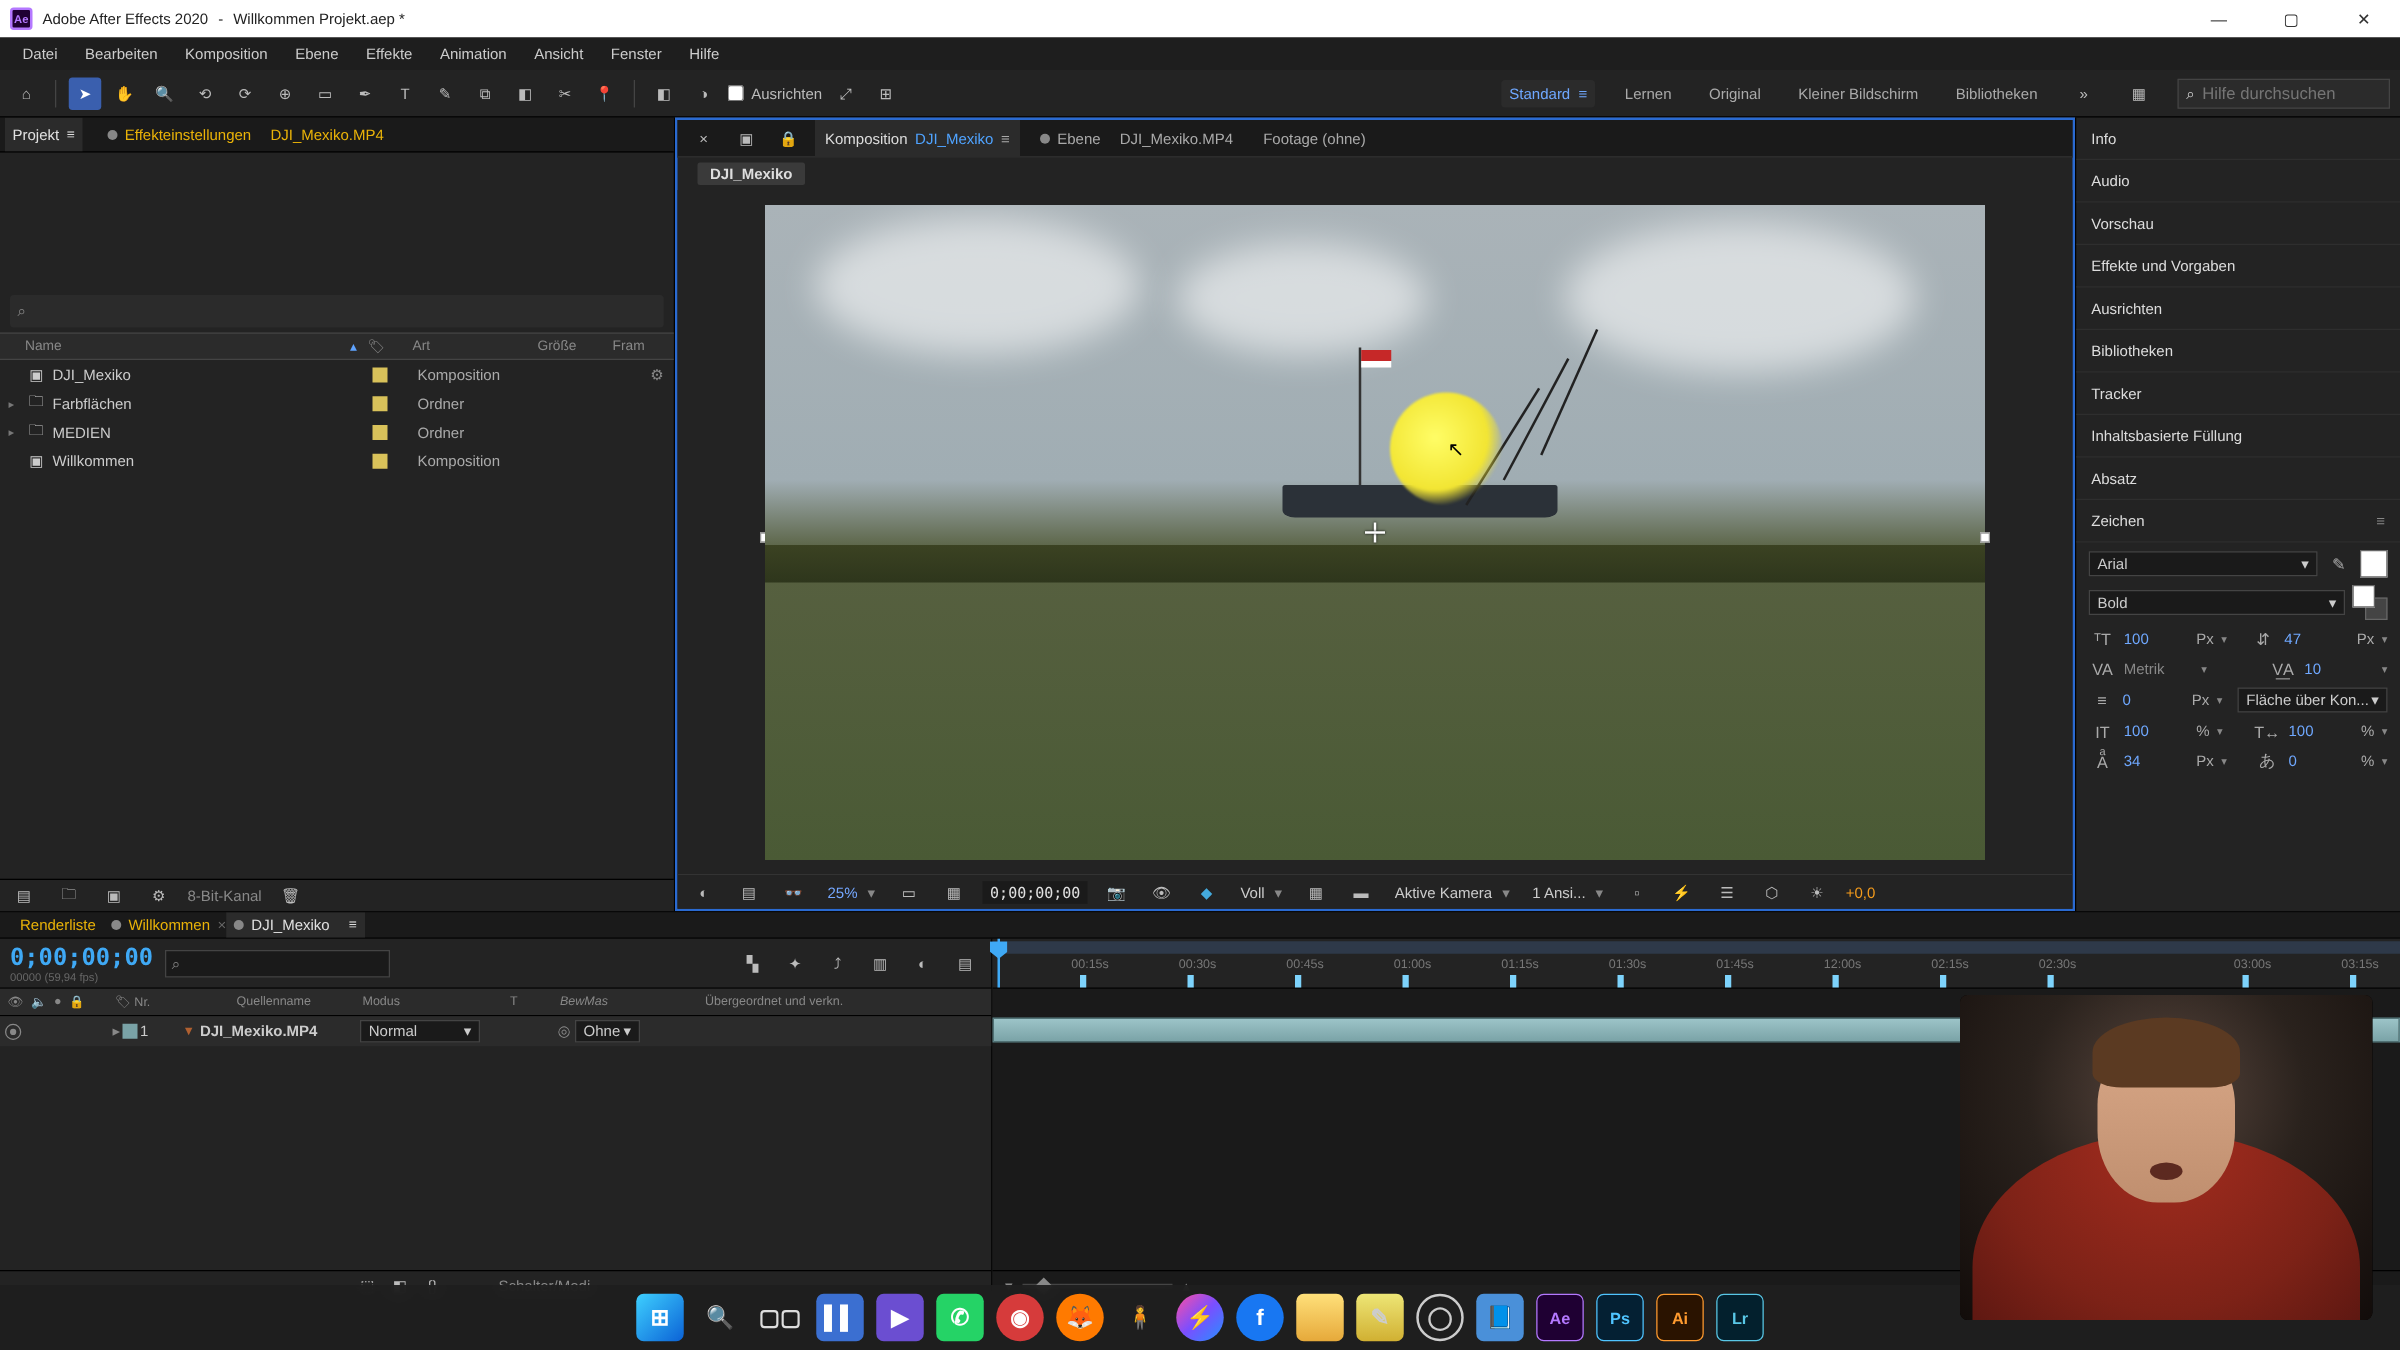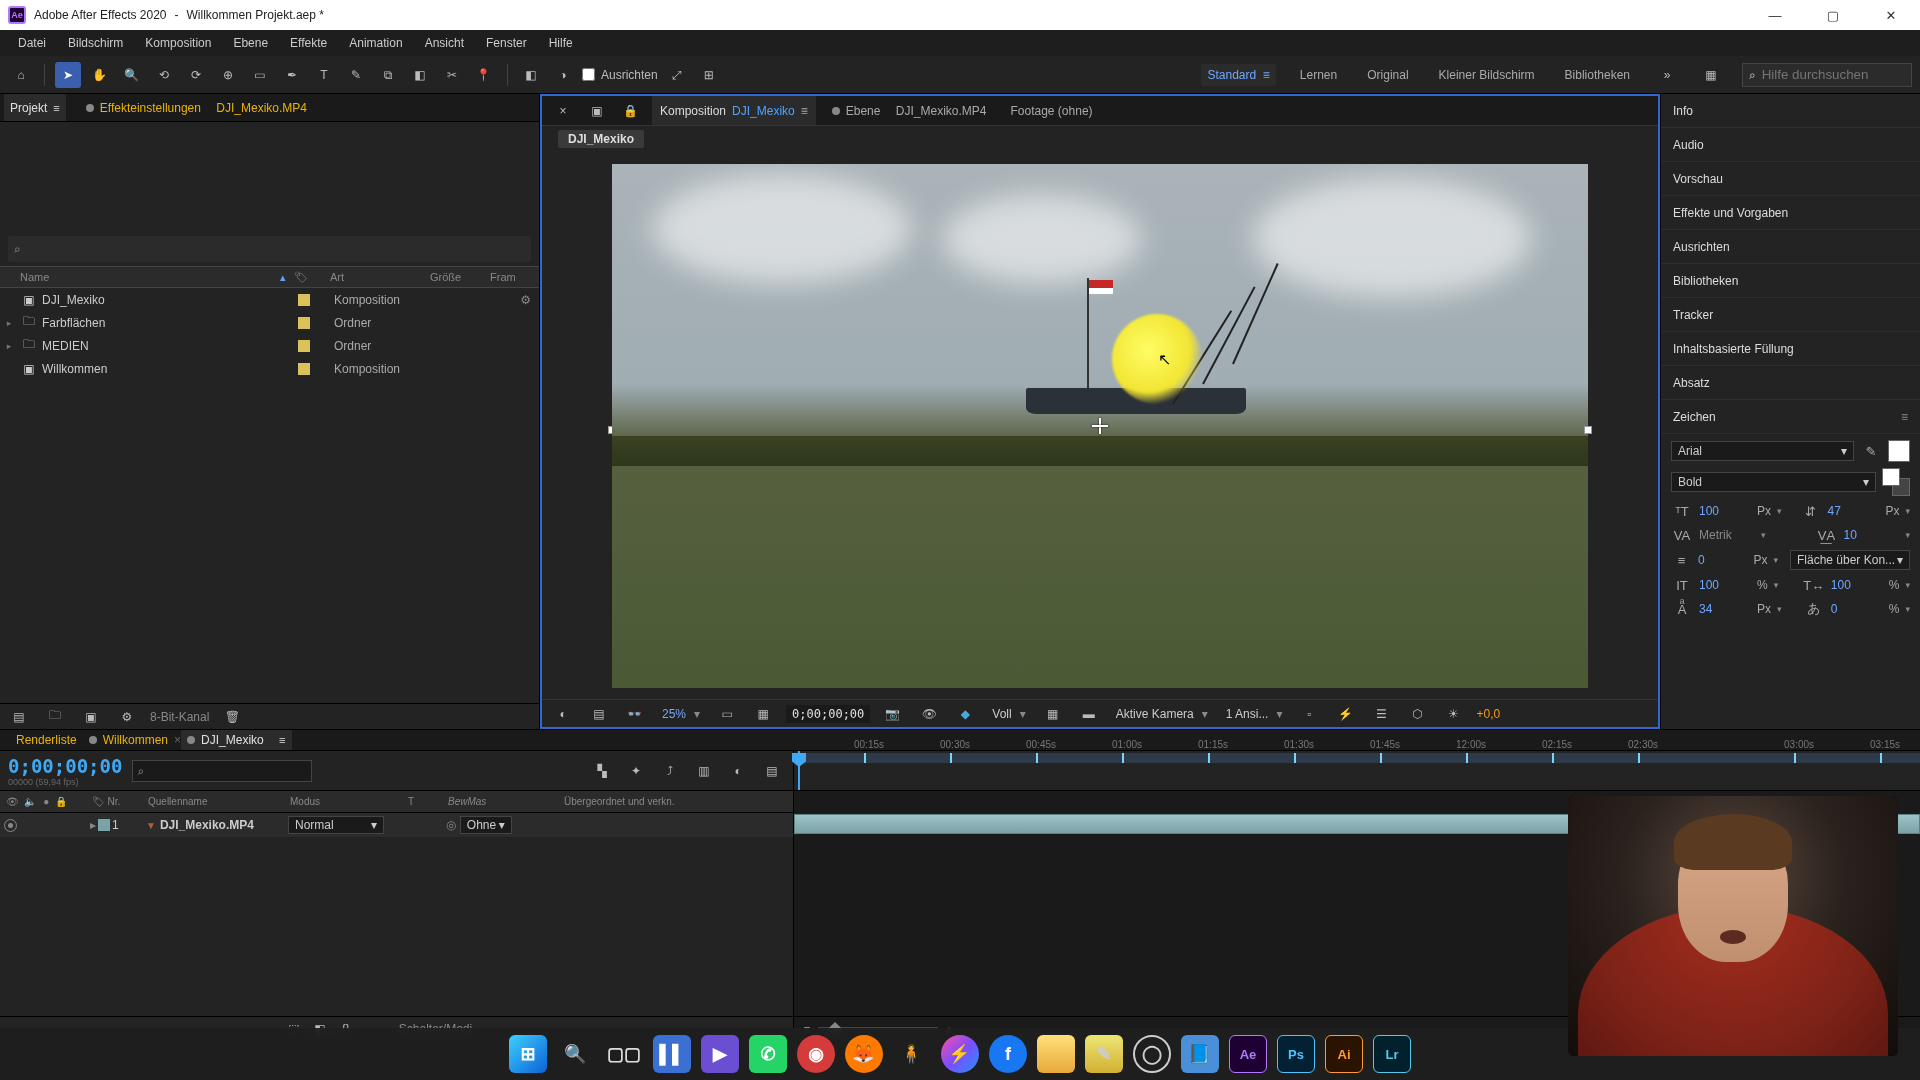--- a/index.html
+++ b/index.html
@@ -107,21 +107,21 @@
 .tl-tabs { height: 21px; display: flex; align-items: center; background: #1a1a1a; padding-left: 10px; gap: 0; border-bottom: 1px solid #000; }
 .tl-body { flex: 1; display: flex; }
 .tl-left { width: 794px; background: #232323; display: flex; flex-direction: column; border-right: 1px solid #000; }
 .tl-left-top { height: 40px; display: flex; align-items: center; padding: 0 8px; gap: 10px; border-bottom: 1px solid #000; }
 .cti-time { color: #3fa9f5; font-family: Consolas, monospace; font-size: 19px; font-weight: bold; }
 .tl-search { width: 180px; height: 22px; background: #1a1a1a; border: 1px solid #444; display: flex; align-items: center; padding: 0 4px; color: #888; }
 .tl-btns { margin-left: auto; display: flex; gap: 8px; color: #aaa; }
 .tl-cols { height: 22px; display: flex; align-items: center; background: #2b2b2b; color: #888; font-size: 10px; padding-left: 2px; border-bottom: 1px solid #000; }
 .tl-cols .c0{width:90px; display:flex; gap:6px; padding-left:4px}
 .tl-cols .c1{width:56px;}
-.tl-cols .c2{width:142px;}
+.tl-cols .c2{width:142px;text-align:center;}
 .tl-cols .c3{width:118px;}
 .tl-cols .c4{width:40px;}
 .tl-cols .c5{width:116px;font-style:italic;}
 .tl-cols .c6{flex:1;}
 .tl-row { height: 24px; display: flex; align-items: center; background: #2b2b2b; }
 .tl-row .c0{width:90px; display:flex; gap:6px; padding-left:4px; align-items:center;}
 .eye { width:13px;height:13px;border:1px solid #888;border-radius:50%; position:relative;}
 .eye::after{content:"";position:absolute;top:3px;left:3px;width:5px;height:5px;background:#888;border-radius:50%;}
 .tl-row .c1{width:56px; display:flex; gap:2px; align-items:center;}
 .tl-row .c2{width:142px; display:flex; align-items:center; gap:4px;}
@@ -129,21 +129,21 @@
 .tl-row .c3{width:118px;}
 .mode-dd { background:#1a1a1a; border:1px solid #444; padding:1px 6px; width:96px; display:flex; justify-content:space-between;}
 .tl-row .c4{width:40px;}
 .tl-row .c5{width:100px;}
 .tl-row .c6{flex:1;}
 .tl-left-foot { margin-top:auto; height: 24px; display: flex; align-items: center; justify-content: center; color:#888; border-top:1px solid #000;}
 
 .tl-right { flex: 1; background: #1a1a1a; display: flex; flex-direction: column; position: relative; }
 .ruler { height: 40px; border-bottom: 1px solid #000; position: relative; background: #232323; }
 .work-area { position:absolute; top:2px; left:0; right:0; height:10px; background:#3a5070; opacity:.5;}
-.tick { position: absolute; top: 2px; height: 10px; border-left: 2px solid #7dd3fc; }
+.tick { position: absolute; top: 29px; height: 10px; border-left: 5px solid #7dd3fc; }
 .tick span { position: absolute; top: -14px; left: -12px; color: #777; font-size: 10px; width: 40px; }
 .cti { position: absolute; top: 0; bottom: 0; width: 2px; background: #3fa9f5; }
 .cti::before { content: ""; position: absolute; top: 2px; left: -6px; width: 14px; height: 14px; background: #3fa9f5; clip-path: polygon(0 0,100% 0,100% 60%,50% 100%,0 60%); }
 .tracks { flex: 1; position: relative; }
 .layer-bar { position: absolute; top: 23px; left: 0; right: 0; height: 20px; background: linear-gradient(#9cc4c8,#7aa3a7); border: 1px solid #5b8286; }
 .zoom-slider { height: 24px; border-top:1px solid #000; display:flex; align-items:center; padding:0 10px; gap:8px; color:#888;}
 .zs-track { flex: 0 0 120px; height: 4px; background: #444; position: relative; }
 .zs-track .thumb { position:absolute; left:12px; top:-3px; width:10px; height:10px; background:#888; transform:rotate(45deg);}
 
 
@@ -183,21 +183,21 @@
   </div>
   <div class="right">
     <div class="win-btn">—</div>
     <div class="win-btn">▢</div>
     <div class="win-btn close">✕</div>
   </div>
 </div>
 
 <div class="menubar">
   <div class="mi">Datei</div>
-  <div class="mi">Bildschirm</div>
+  <div class="mi">Bearbeiten</div>
   <div class="mi">Komposition</div>
   <div class="mi">Ebene</div>
   <div class="mi">Effekte</div>
   <div class="mi">Animation</div>
   <div class="mi">Ansicht</div>
   <div class="mi">Fenster</div>
   <div class="mi">Hilfe</div>
 </div>
 
 <div class="toolbar">

